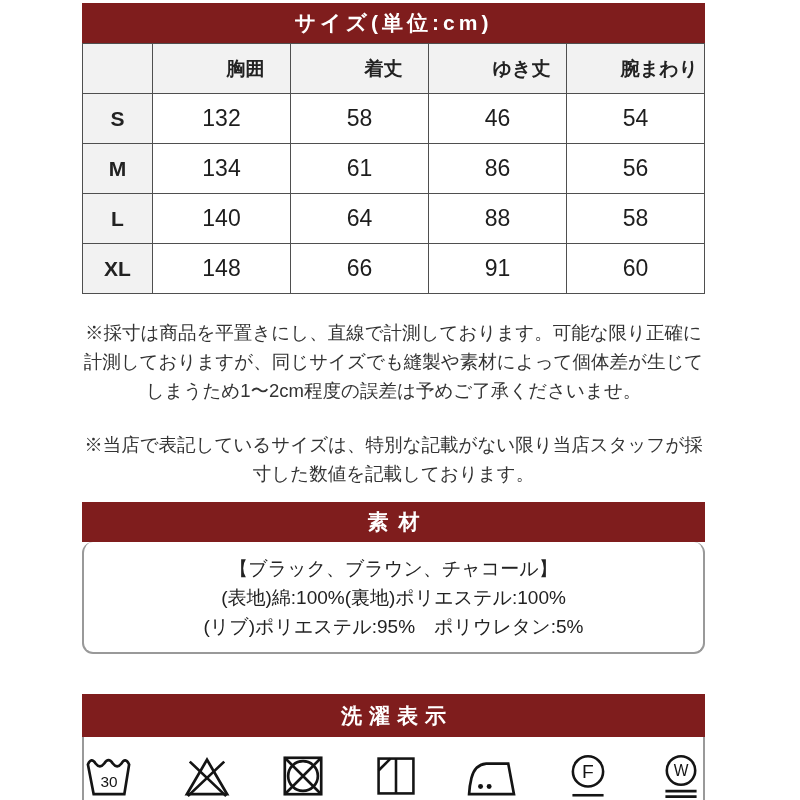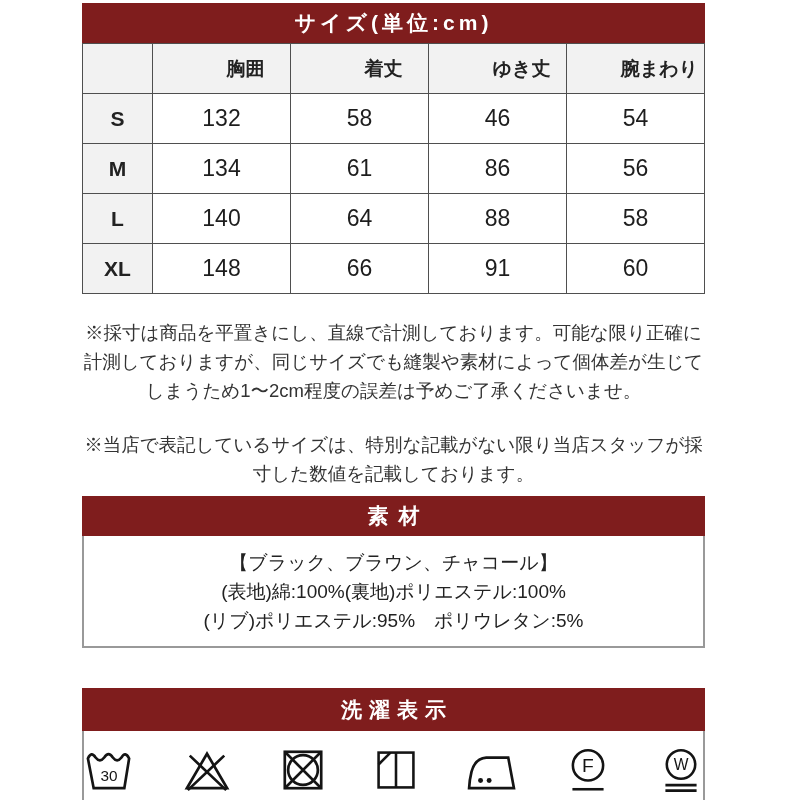--- a/index.html
+++ b/index.html
@@ -25,25 +25,25 @@
   th.col-head  { font-size:19px; font-weight:bold;padding-left:48px; }
   th.row-head  { font-size:21px; font-weight:bold; }
   td.cell      { font-size:23px; font-weight:400; background:#fff; color:#1d1d1d; }
 
   
   .notes { margin-top:24px; font-size:18.5px; line-height:29px; color:#333;
     text-align:center; }
   .notes p.note1 { margin-bottom:25px; }
 
   
-  .material-sec { margin-top:8px; }
+  .material-sec { margin-top:14px; }
   .box { border:2px solid #999; border-top:none; background:#fff; }
   .material-box { height:112px; display:flex; flex-direction:column;
     justify-content:center; align-items:center; text-align:center;
-    font-size:19px; line-height:29px; color:#222; }
+    font-size:19px; line-height:29px; color:#222;border-radius:11px; }
 
   
   .care-sec { margin-top:13px; }
   .care-box { height:80px; display:flex; justify-content:space-between;
     align-items:center; gap:15px; }
   .care-box svg { display:block; }
   .sym-stroke { fill:none; stroke:#141414; stroke-width:2.8; stroke-linecap:butt; }
   .sym-text { fill:#141414; stroke:none; font-family:"Liberation Sans",sans-serif; }
 </style>
 </head>

